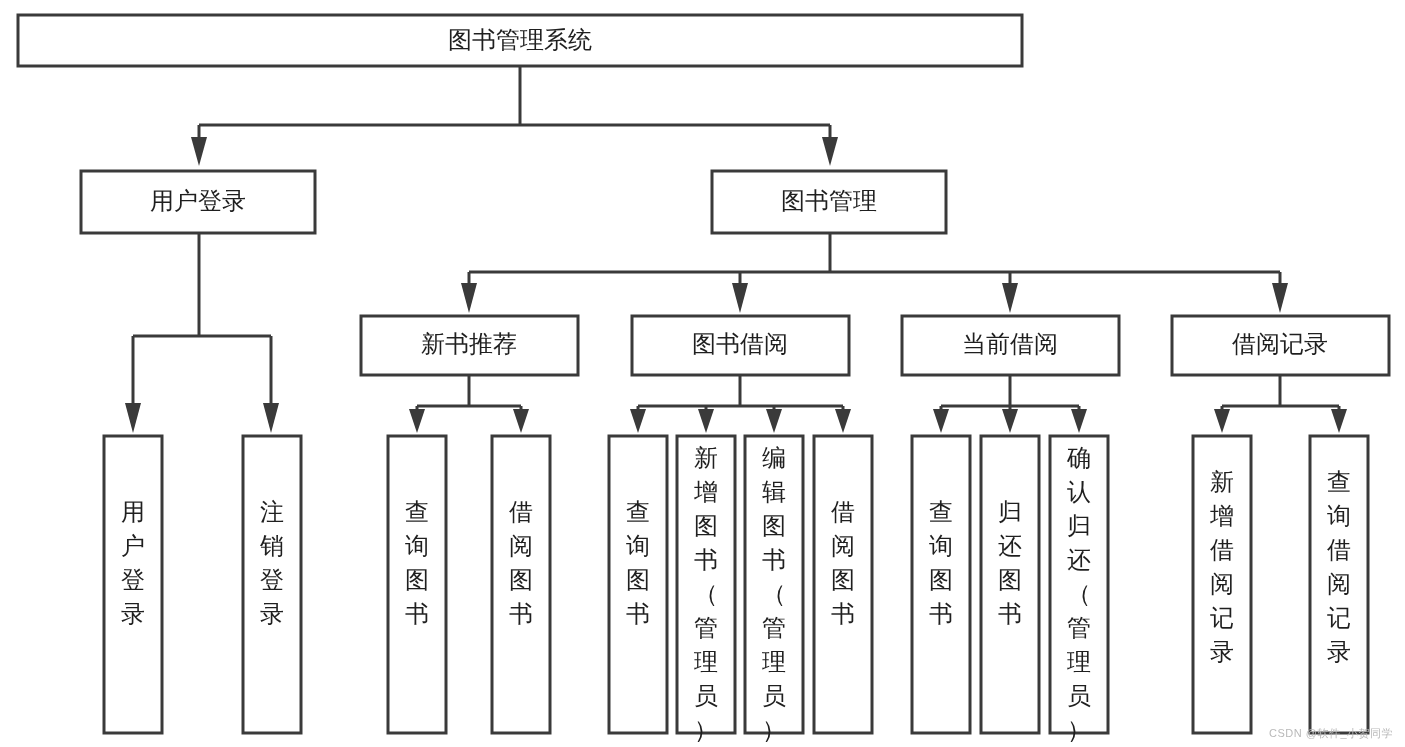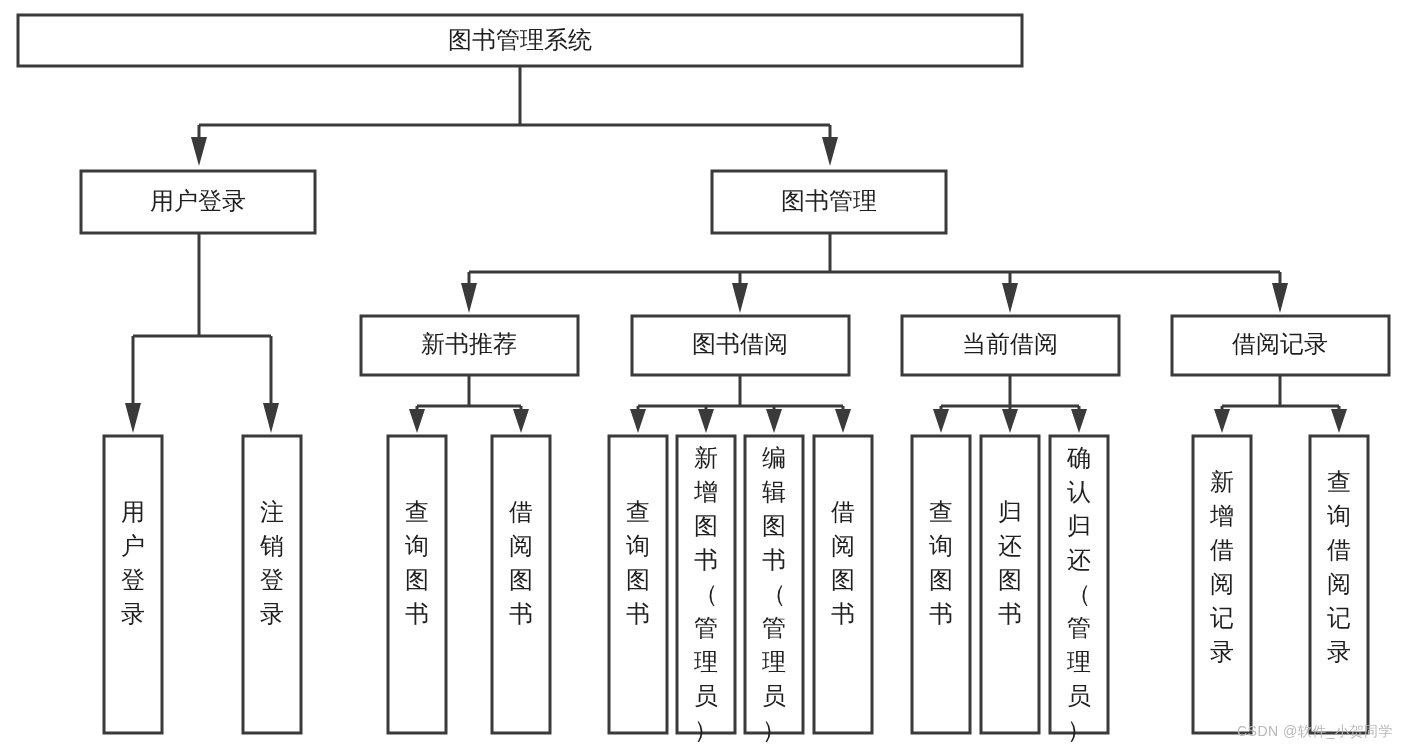--- a/index.html
+++ b/index.html
@@ -55,21 +55,21 @@
     font-size: 24px;
     fill: #1f1f1f;
     text-anchor: middle;
     white-space: pre;
   }
   .watermark-text {
     position: absolute;
     right: 12px;
     bottom: 6px;
     font-family: "Liberation Sans", "DejaVu Sans", sans-serif;
-    font-size: 14px;
+    font-size: 11px;
     color: #b9b9b9;
     letter-spacing: 0.5px;
     user-select: none;
   }
 </style>
 </head>
 <body>
 
 <div id="diagram-root">
 

